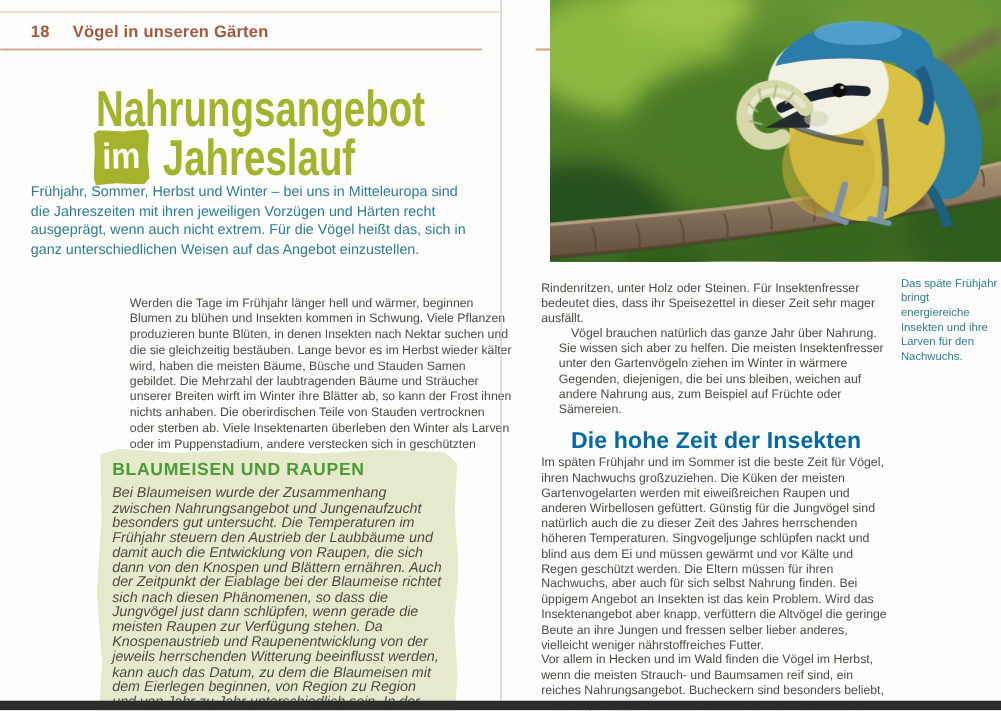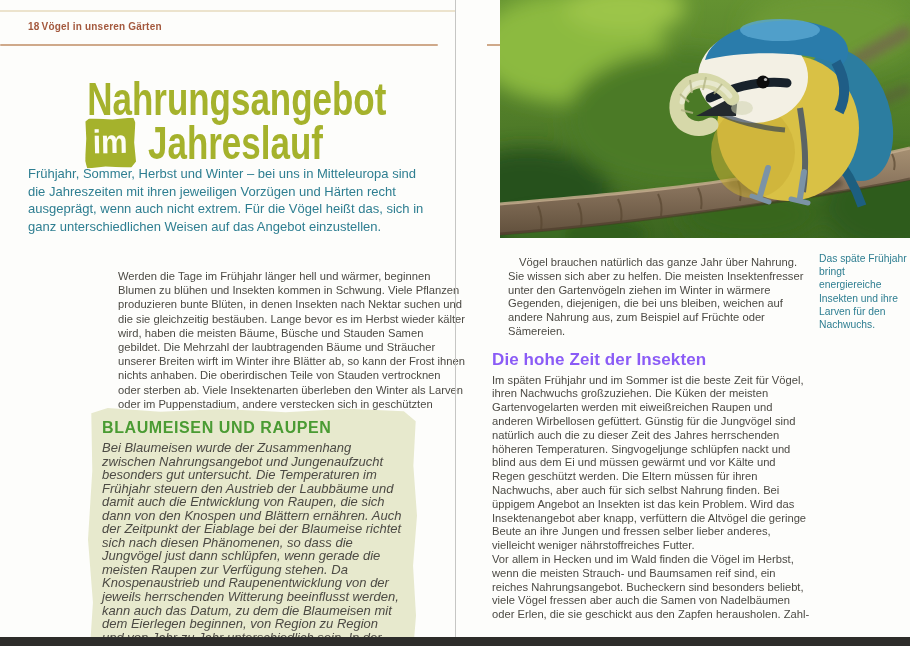--- a/index.html
+++ b/index.html
@@ -1,21 +1,21 @@
 <!DOCTYPE html>
 <html lang="de"><head>
 <meta charset="utf-8">
 <style>
   html,body{margin:0;padding:0;background:#ffffff;}
   .spread{position:relative;width:910px;height:646px;background:#fdfdfb;overflow:hidden;
           font-family:"Liberation Sans",sans-serif;}
   
   .top-edge{position:absolute;top:10px;left:0;width:455px;height:2px;background:#ece3cd;}
-  .header{position:absolute;top:21px;left:28px;display:flex;gap:2px;align-items:flex-start;
-          color:#a3583d;font-size:10px;font-weight:700;letter-spacing:.2px;}
+  .header{position:absolute;top:21px;left:28px;display:flex;gap:21px;align-items:flex-start;
+          color:#a3583d;font-size:15px;font-weight:700;letter-spacing:.2px;}
   .rule{position:absolute;top:44px;left:0;width:438px;height:2px;background:#c79a76;opacity:.85;border-radius:1px;}
   .rule-stub{position:absolute;top:44px;left:487px;width:16px;height:2px;background:#c79a76;opacity:.85;}
   .title-block{position:absolute;top:76px;left:40px;width:380px;text-align:right;
                font-family:Liberation Sans, sans-serif;color:#a5b22c;}
   .title-l1{font-size:46px;font-weight:700;line-height:1;display:inline-block;
             transform:scaleX(.76);transform-origin:center;white-space:nowrap;}
   .title-l2{margin-top:-4px;display:flex;justify-content:center;align-items:center;gap:10px;}
   .im-badge{display:inline-block;background:#a5b22c;color:#fdfdf5;font-weight:700;font-size:33px;
             line-height:1;padding:7px 9px 10px;transform:rotate(-1deg) scaleX(.9);
             clip-path:polygon(2% 6%,10% 0,55% 3%,96% 0,100% 10%,97% 50%,100% 88%,90% 100%,40% 97%,4% 100%,0 85%,3% 40%);}
@@ -33,21 +33,21 @@
   
   .gutter{position:absolute;top:0;left:455px;width:1px;height:637px;background:#c6c6c4;}
   
   .photo{position:absolute;top:0;left:500px;width:410px;height:238px;display:block;}
   .caption{position:absolute;top:252px;left:819px;width:88px;
            color:#2e7e91;font-size:10.3px;line-height:13.2px;}
   .rcol{position:absolute;top:256px;left:492px;width:318px;color:#4c4a44;
         font-size:11.2px;line-height:13.8px;}
   .rcol p{margin:0;}
   .rcol p.indent{text-indent:11px;margin-left:16px;}
-  .rcol h2{margin:14px 0 7px;color:#8b5cf6;font-size:17px;font-weight:700;letter-spacing:.1px;}
+  .rcol h2{margin:14px 0 7px;color:#0369a1;font-size:21px;font-weight:700;letter-spacing:.1px;text-align:center;}
   
   .bottom-bar{position:absolute;left:0;bottom:0;width:910px;height:9px;background:#2d2c2a;}
 </style>
 </head>
 <body>
 
 <div class="spread">
 
   <div>
     <div class="top-edge"></div>
@@ -170,20 +170,21 @@
           <path d="M304,172 L300,198" stroke-width="6"></path>
           <path d="M252,196 l17,6" stroke-width="5"></path>
           <path d="M291,199 l17,4" stroke-width="5"></path>
         </g>
       </g>
     </svg>
 
     <div class="caption">Das späte Frühjahr bringt energiereiche Insekten und ihre Larven für den Nachwuchs.</div>
 
     <div class="rcol">
+      <p>Rindenritzen, unter Holz oder Steinen. Für Insektenfresser bedeutet dies, dass ihr Speisezettel in dieser Zeit sehr mager ausfällt.</p>
       <p class="indent">Vögel brauchen natürlich das ganze Jahr über Nahrung. Sie wissen sich aber zu helfen. Die meisten Insektenfresser unter den Gartenvögeln ziehen im Winter in wärmere Gegenden, diejenigen, die bei uns bleiben, weichen auf andere Nahrung aus, zum Beispiel auf Früchte oder Sämereien.</p>
       <h2>Die hohe Zeit der Insekten</h2>
       <p>Im späten Frühjahr und im Sommer ist die beste Zeit für Vögel, ihren Nachwuchs großzuziehen. Die Küken der meisten Gartenvogelarten werden mit eiweißreichen Raupen und anderen Wirbellosen gefüttert. Günstig für die Jungvögel sind natürlich auch die zu dieser Zeit des Jahres herrschenden höheren Temperaturen. Singvogeljunge schlüpfen nackt und blind aus dem Ei und müssen gewärmt und vor Kälte und Regen geschützt werden. Die Eltern müssen für ihren Nachwuchs, aber auch für sich selbst Nahrung finden. Bei üppigem Angebot an Insekten ist das kein Problem. Wird das Insektenangebot aber knapp, verfüttern die Altvögel die geringe Beute an ihre Jungen und fressen selber lieber anderes, vielleicht weniger nährstoffreiches Futter.</p>
       <p>Vor allem in Hecken und im Wald finden die Vögel im Herbst, wenn die meisten Strauch- und Baumsamen reif sind, ein reiches Nahrungsangebot. Bucheckern sind besonders beliebt, viele Vögel fressen aber auch die Samen von Nadelbäumen oder Erlen, die sie geschickt aus den Zapfen herausholen. Zahl-</p>
     </div>
   </div>
 
   <div class="bottom-bar"></div>
 </div>
 

